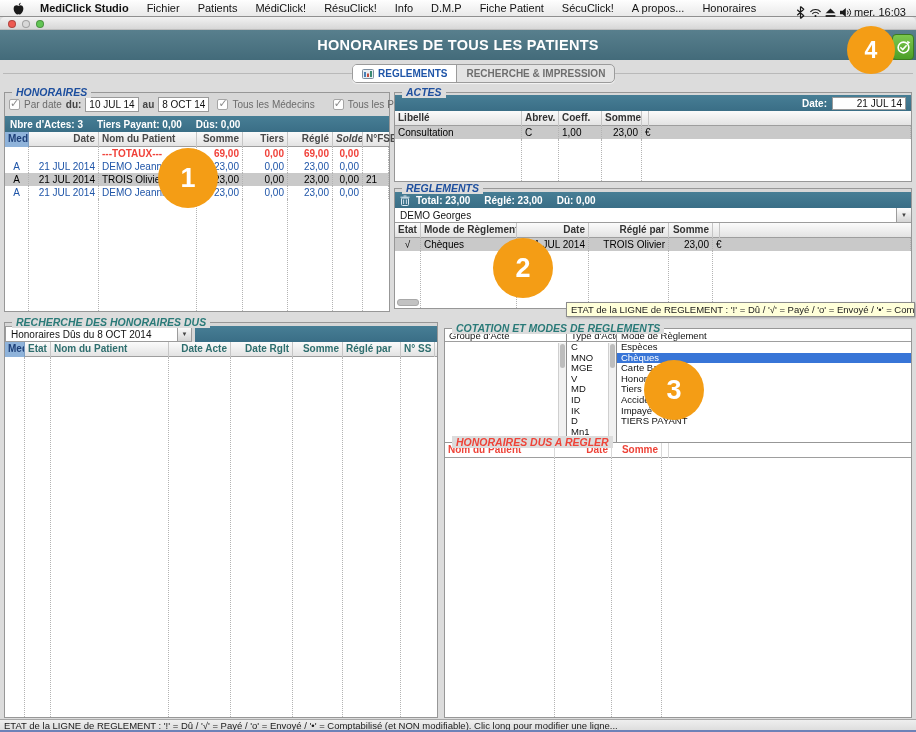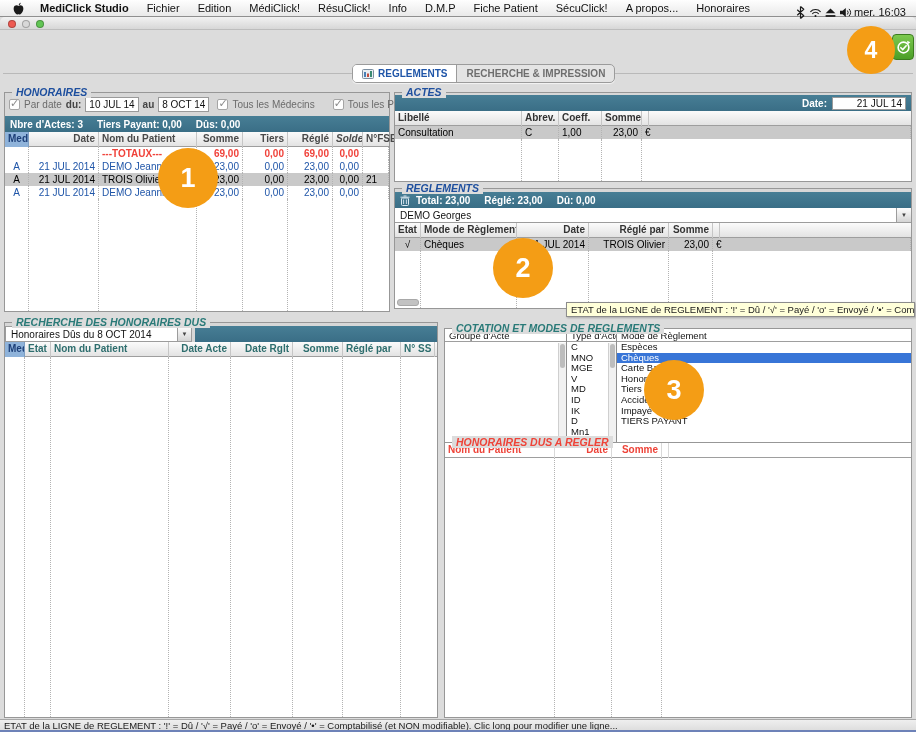--- a/index.html
+++ b/index.html
@@ -128,21 +128,21 @@
 
 <div id="stage">
 
   <div class="menubar">
     <svg class="apple" viewBox="0 0 12 12">
       <path fill="#1a1a1a" d="M6.2 2.9C6.2 1.8 7 .8 8 .6c.1 1-.7 2.1-1.8 2.3zM6 3.7C4.6 2.4 2.1 3 1.6 5.2c-.5 2.4 1.3 5.2 2.6 6 .8.5 1.3.2 1.8.2s1 .3 1.8-.2c1.3-.8 3.1-3.6 2.6-6C9.9 3 7.4 2.4 6 3.7z"></path>
     </svg>
     <div class="menu-items">
         <div class="menu-item">MediClick Studio</div>
         <div class="menu-item">Fichier</div>
-        <div class="menu-item">Edition</div>
+        <div class="menu-item">Patients</div>
         <div class="menu-item">MédiClick!</div>
         <div class="menu-item">RésuClick!</div>
         <div class="menu-item">Info</div>
         <div class="menu-item">D.M.P</div>
         <div class="menu-item">Fiche Patient</div>
         <div class="menu-item">SécuClick!</div>
         <div class="menu-item">A propos...</div>
         <div class="menu-item">Honoraires</div>
       </div>
     <div class="menu-right">
@@ -168,20 +168,23 @@
   </div>
 
   <div class="chrome">
     <div class="lights">
       <span class="light l-red"></span>
       <span class="light l-mid"></span>
       <span class="light l-green"></span>
     </div>
   </div>
 
+  <div class="titlebar">
+    <span>HONORAIRES DE TOUS LES PATIENTS</span>
+  </div>
   <div class="btn-red"></div>
   <div class="btn-green">
     <svg width="15" height="15" viewBox="0 0 14 14">
       <circle cx="7" cy="7" r="5" fill="none" stroke="#fff" stroke-width="1.5"></circle>
       <path d="M4.5 7.2 l1.8 1.8 3.2-3.6" fill="none" stroke="#fff" stroke-width="1.5" stroke-linecap="round"></path>
       <polygon fill="#fff" points="10.4,0.8 13.4,2.2 10.8,4.2"></polygon>
     </svg>
   </div>
 
   <div class="tabline"></div>

